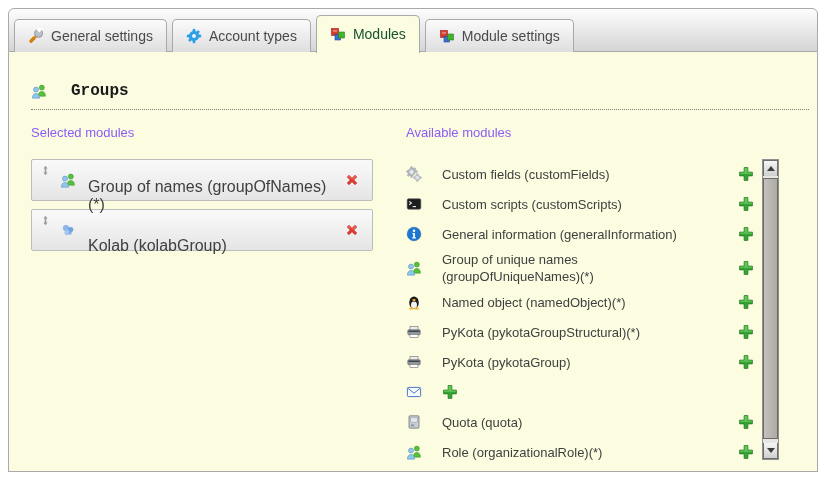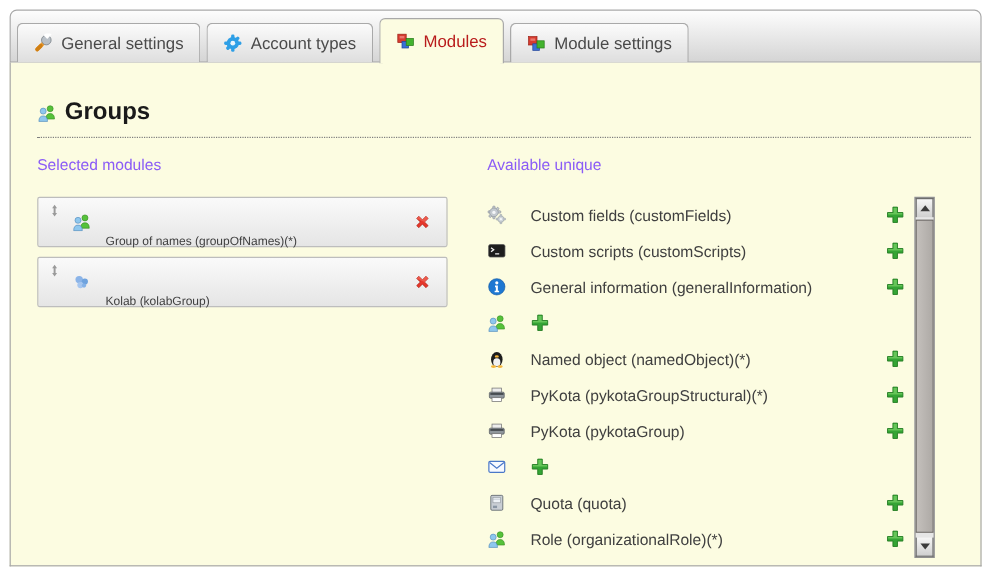--- a/index.html
+++ b/index.html
@@ -19,48 +19,48 @@
   }
   .tab {
     display:flex; align-items:center; gap:7px;
     padding:8px 13px; margin:0 5px -1px 0;
     border:1px solid #a9a9a9; border-bottom:none; border-radius:5px 5px 0 0;
     background:linear-gradient(#fbfbfb,#dedede);
     font-size:14px; color:#4a4a4a; cursor:pointer; white-space:nowrap;
   }
   .tab.active {
     background:#fcfce1; padding-top:10px; padding-bottom:11px;
-    margin-bottom:-2px; color:#b91c1c; position:relative; z-index:3;
+    margin-bottom:-2px; color:#14532d; position:relative; z-index:3;
   }
 
   
   .panel {
     height:420px; background:#fcfce1;
     border-left:1px solid #a9a9a9; border-right:1px solid #a9a9a9; border-bottom:1px solid #a9a9a9;
     padding:30px 8px 0 22px; position:relative; z-index:1;
   }
   .section-header {
-    display:flex; align-items:center; gap:7px;
-    font-size:20px; font-weight:bold; color:#1a1a1a;
-    padding-bottom:9px; border-bottom:1px dotted #7d7d7d;
+    display:flex; align-items:center; gap:24px;
+    font-size:16px; font-weight:bold; color:#1a1a1a;
+    padding-bottom:9px; border-bottom:1px dotted #7d7d7d;font-family:Liberation Mono, monospace;
   }
   .columns { display:flex; margin-top:15px; }
   .col-left { width:375px; flex:none; }
   .col-right { flex:1; min-width:0; }
   .col-title { font-size:13px; color:#8b5cf6; margin-bottom:19px; }
 
   
   .sel-box {
     width:342px; height:42px; margin-bottom:8px;
     border:1px solid #bdbdbd; border-radius:2px;
     background:linear-gradient(#fafafa,#e5e5e5);
     display:flex; align-items:center; padding:0 12px 0 8px; gap:9px; cursor:move;
   }
   .drag { align-self:flex-start; margin-top:5px; line-height:0; cursor:ns-resize; }
-  .sel-label { flex:1; font-size:10px; color:#3f3f3f; padding-left:3px;margin-top:32px; }
+  .sel-label { flex:1; font-size:16px; color:#3f3f3f; padding-left:3px;margin-top:32px; }
   .xbtn, .plusbtn {
     background:none; border:none; padding:0; margin:0; cursor:pointer; line-height:0;
   }
 
   
   .avail-wrap { display:flex; align-items:flex-start; }
   .av-list { flex:1; min-width:0; display:flex; flex-direction:column; }
   .av-row { display:flex; align-items:center; gap:20px; min-height:30px; padding:2px 0; }
   .av-label { flex:1; font-size:13px; color:#3f3f3f; line-height:17px; }
 
@@ -264,21 +264,21 @@
     <button class="xbtn">
       <svg class="icon">
                   <use href="#xmark"></use>
                 </svg>
     </button>
   </div>
 </div>
       </div>
 
       <div class="col-right">
-        <div class="col-title">Available unique</div>
+        <div class="col-title">Available modules</div>
         <div class="avail-wrap">
           <div class="av-list">
   <div class="av-row">
     <svg class="icon">
                   <use href="#gears"></use>
                 </svg>
     <span class="av-label">Custom fields (customFields)</span>
     <button class="plusbtn">
       <svg class="icon">
                     <use href="#plus"></use>
@@ -307,20 +307,21 @@
       <svg class="icon">
                     <use href="#plus"></use>
                   </svg>
     </button>
   </div>
 
   <div class="av-row">
     <svg class="icon">
                   <use href="#group"></use>
                 </svg>
+    <span class="av-label">Group of unique names (groupOfUniqueNames)(*)</span>
     <button class="plusbtn">
       <svg class="icon">
                     <use href="#plus"></use>
                   </svg>
     </button>
   </div>
 
   <div class="av-row">
     <svg class="icon">
                   <use href="#tux"></use>

